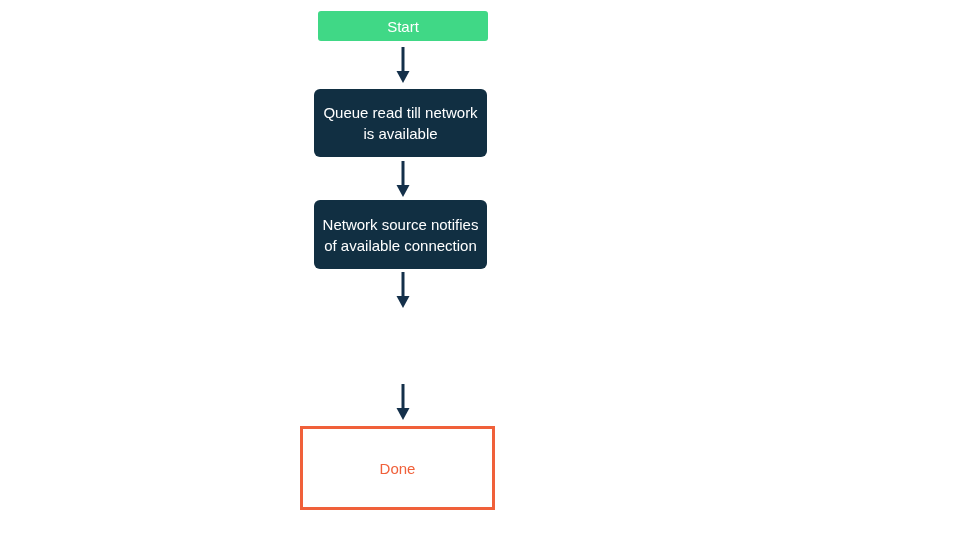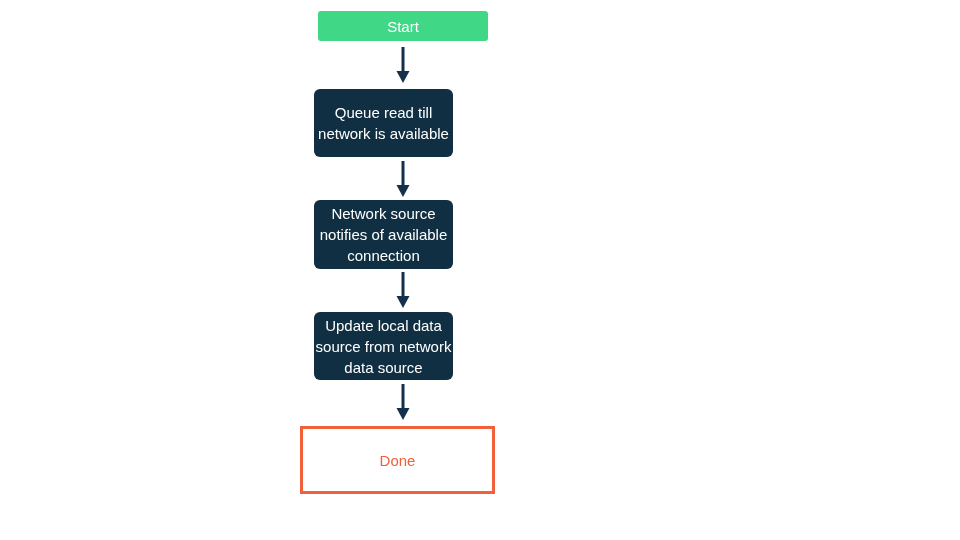--- a/index.html
+++ b/index.html
@@ -26,33 +26,33 @@
     font-size: 15px;
   }
   .node-start {
     left: 318px; top: 11px;
     width: 170px; height: 30px;
     background: var(--start-bg, #40d886);
     color: var(--node-text, #ffffff);
     border-radius: 3px;
   }
   .node-process {
-    width: 139px;
+    width: 173px;
     left: 314px;
     background: var(--process-bg, #112f42);
     color: var(--node-text, #ffffff);
     border-radius: 6px;
-    padding: 4px 0;
+    padding: 4px 8px;
   }
   .node-queue   { top: 89px;  height: 68px; }
   .node-monitor { top: 200px; height: 69px; }
   .node-update  { top: 312px; height: 68px; }
   .node-end {
     left: 300px; top: 426px;
-    width: 195px; height: 68px;
+    width: 195px; height: 84px;
     background: var(--end-bg, #ffffff);
     border: 3px solid var(--end-border, #f0603a);
     color: var(--end-text, #f0603a);
     border-radius: 0;
   }
   .flow-arrow {
     position: absolute;
     left: 395px;
     width: 16px;
     height: 36px;
@@ -89,21 +89,20 @@
 
   <div class="node node-process node-monitor">Network source notifies of available connection</div>
 
   <div class="flow-arrow arrow-3">
     <svg width="16" height="36" viewBox="0 0 16 36" aria-hidden="true">
       <line x1="8" y1="0" x2="8" y2="25" stroke="currentColor" stroke-width="3"></line>
       <polygon points="1.5,24 14.5,24 8,36" fill="currentColor"></polygon>
     </svg>
   </div>
 
-  <div class="node node-process node-update">Update local data source from network data source</div>
 
   <div class="flow-arrow arrow-4">
     <svg width="16" height="36" viewBox="0 0 16 36" aria-hidden="true">
       <line x1="8" y1="0" x2="8" y2="25" stroke="currentColor" stroke-width="3"></line>
       <polygon points="1.5,24 14.5,24 8,36" fill="currentColor"></polygon>
     </svg>
   </div>
 
   <div class="node node-end">Done</div>
 

